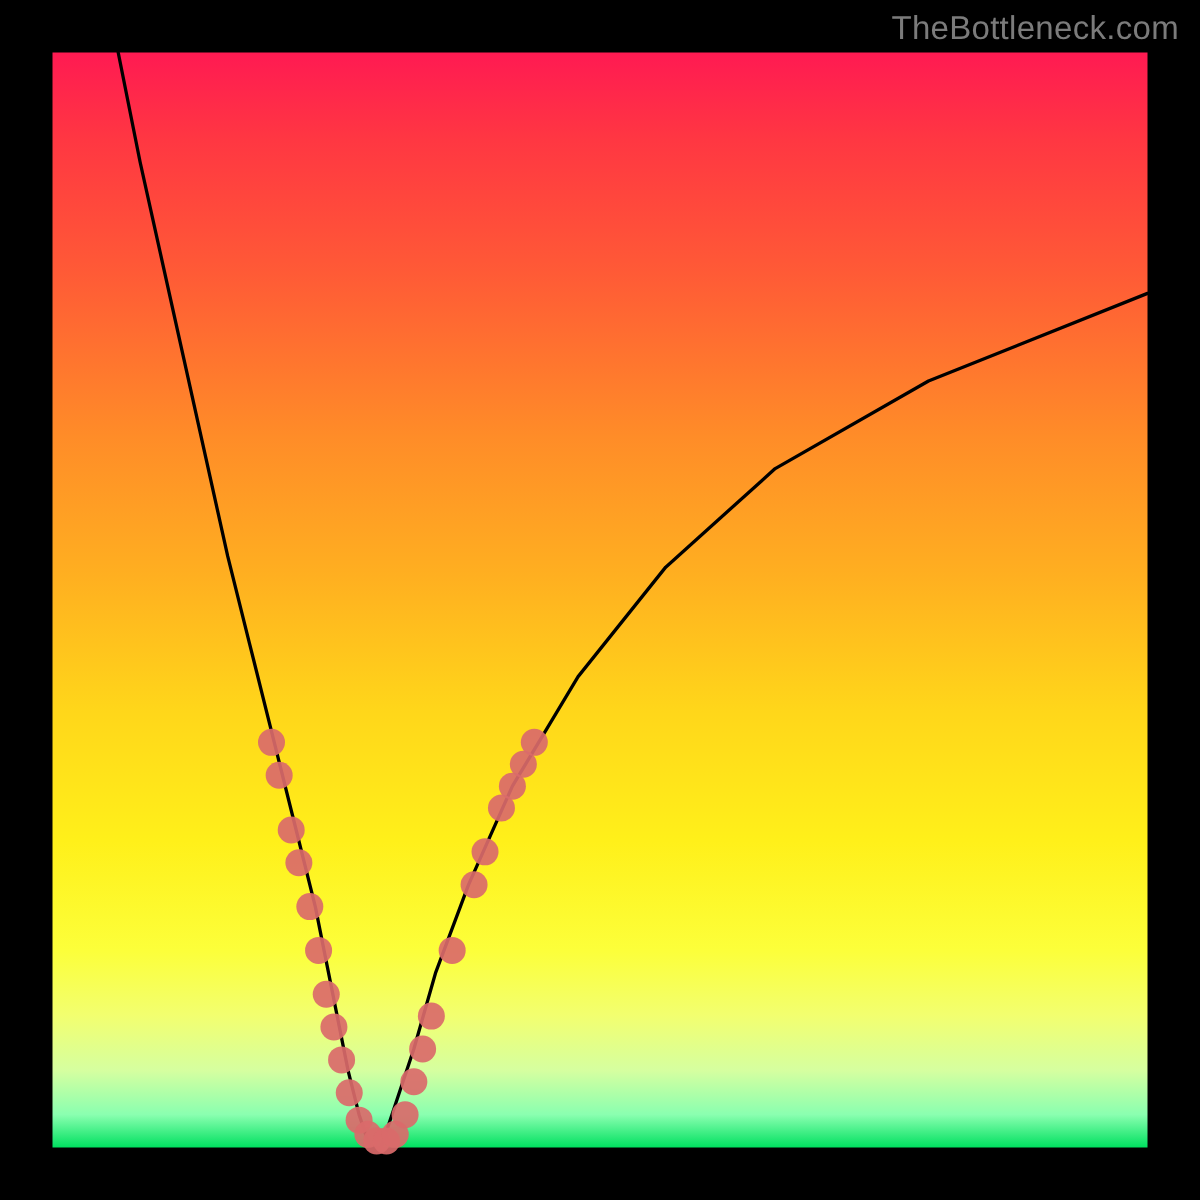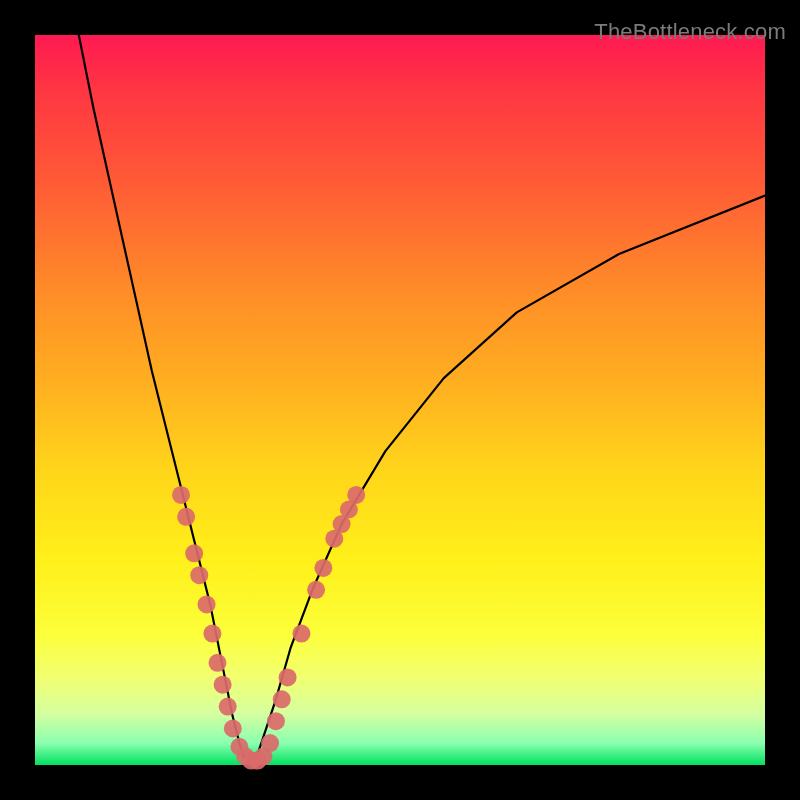--- a/index.html
+++ b/index.html
@@ -40,21 +40,20 @@
       #00e060 100%);
   }
   .watermark {
     position: absolute;
     top: 6px;
     right: 14px;
     font-size: 22px;
     font-weight: 500;
     color: #7b7b7b;
     letter-spacing: 0.2px;
-    margin-top: 13px;
   }
   svg.curve {
     position: absolute;
     top: 0;
     left: 0;
   }
 </style>
 </head>
 <body>
 

